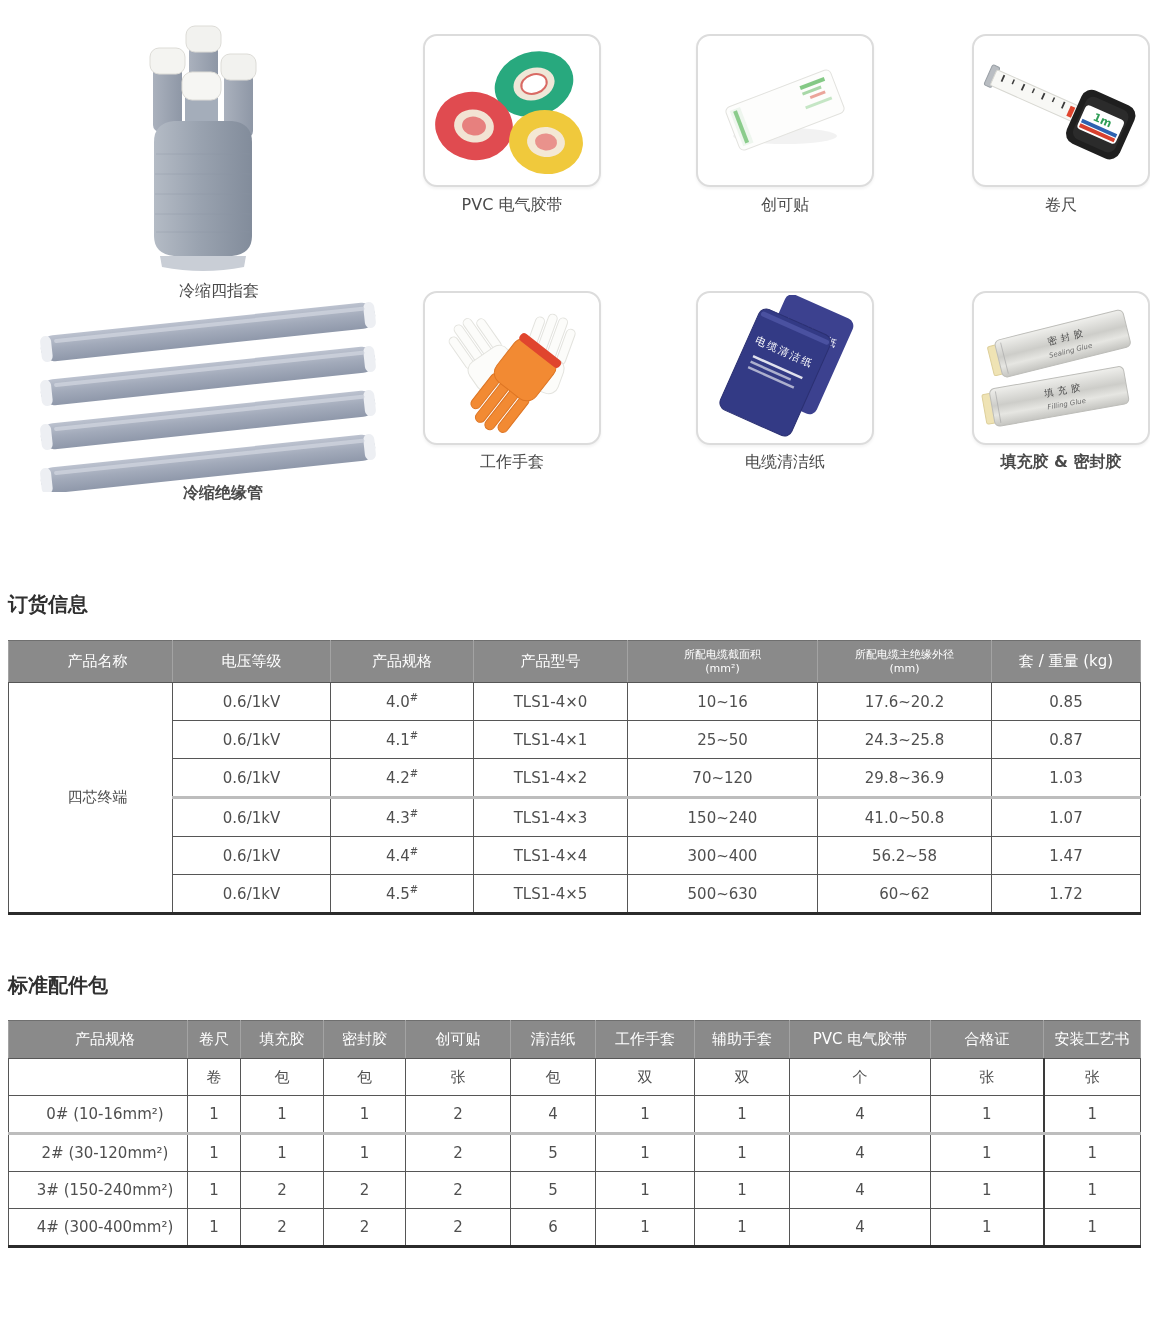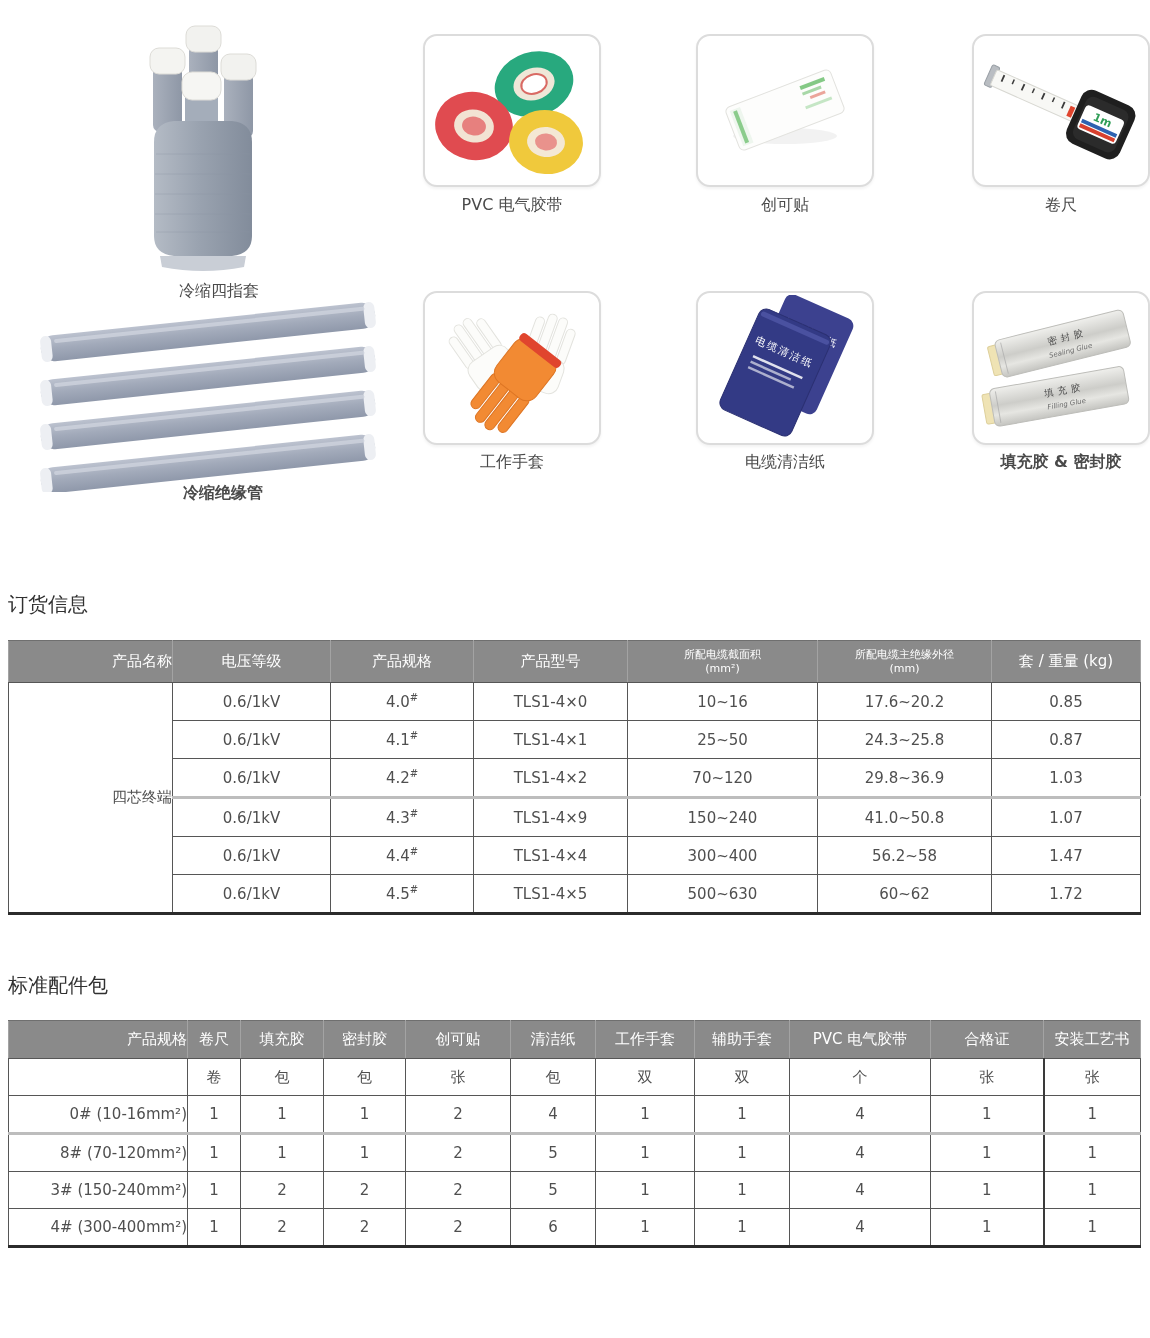--- a/index.html
+++ b/index.html
@@ -7,30 +7,30 @@
   .page{position:relative;width:1150px;height:1338px;background:#fff;overflow:hidden;}
 
   
   .product-box{position:absolute;width:178px;height:153px;background:#fff;
     border:2px solid #dcdcdc;border-radius:14px;box-shadow:0 2px 3px rgba(0,0,0,.05);
     display:flex;align-items:center;justify-content:center;box-sizing:border-box;}
   .product-label{position:absolute;font-size:16px;color:#4a4a4a;text-align:center;white-space:nowrap;}
   .free-art{position:absolute;}
 
   
-  .section-heading{position:absolute;left:8px;font-size:20px;font-weight:normal;color:#303030;}
+  .section-heading{position:absolute;left:8px;font-size:20px;font-weight:bold;color:#303030;}
 
   
   table.tbl{position:absolute;left:8px;width:1132px;border-collapse:collapse;table-layout:fixed;
     border-bottom:3px solid #2b2b2b;font-size:15px;color:#4f4f4f;}
   .tbl th{background:#8a8a8a;color:#fff;font-weight:normal;font-size:15px;
     border:1px solid #a3a3a3;border-top:1px solid #6f6f6f;border-bottom:1px solid #565656;
     padding:0;line-height:1.25;}
   .tbl td{border:1px solid #565656;text-align:center;padding:0;background:#fff;}
-  .tbl .left{text-align:right;padding-left:14px;}
+  .tbl .left{text-align:center;padding-left:14px;}
   .tbl1 th{height:41px;}
   .tbl1 td{height:37px;}
   .tbl2 th{height:37px;}
   .tbl2 td{height:36px;}
   .tbl tr.seam td{border-top:3px solid #bdbdbd;}
   .tbl2 td:last-child{border-left:2px solid #3a3a3a;}
   sup.hash{font-size:10px;}
   .th2line{font-size:11px;}
 </style>
 </head>
@@ -295,21 +295,21 @@
         <td>0.6/1kV</td>
         <td><span>4.2</span><sup class="hash">#</sup></td>
         <td>TLS1-4×2</td>
         <td>70~120</td>
         <td>29.8~36.9</td>
         <td>1.03</td>
       </tr>
       <tr class="seam">
         <td>0.6/1kV</td>
         <td><span>4.3</span><sup class="hash">#</sup></td>
-        <td>TLS1-4×9</td>
+        <td>TLS1-4×3</td>
         <td>150~240</td>
         <td>41.0~50.8</td>
         <td>1.07</td>
       </tr>
       <tr>
         <td>0.6/1kV</td>
         <td><span>4.4</span><sup class="hash">#</sup></td>
         <td>TLS1-4×4</td>
         <td>300~400</td>
         <td>56.2~58</td>
@@ -378,21 +378,21 @@
         <td>1</td>
         <td>2</td>
         <td>4</td>
         <td>1</td>
         <td>1</td>
         <td>4</td>
         <td>1</td>
         <td>1</td>
       </tr>
       <tr class="seam">
-        <td class="left">8# (70-120mm²)</td>
+        <td class="left">2# (30-120mm²)</td>
         <td>1</td>
         <td>1</td>
         <td>1</td>
         <td>2</td>
         <td>5</td>
         <td>1</td>
         <td>1</td>
         <td>4</td>
         <td>1</td>
         <td>1</td>

